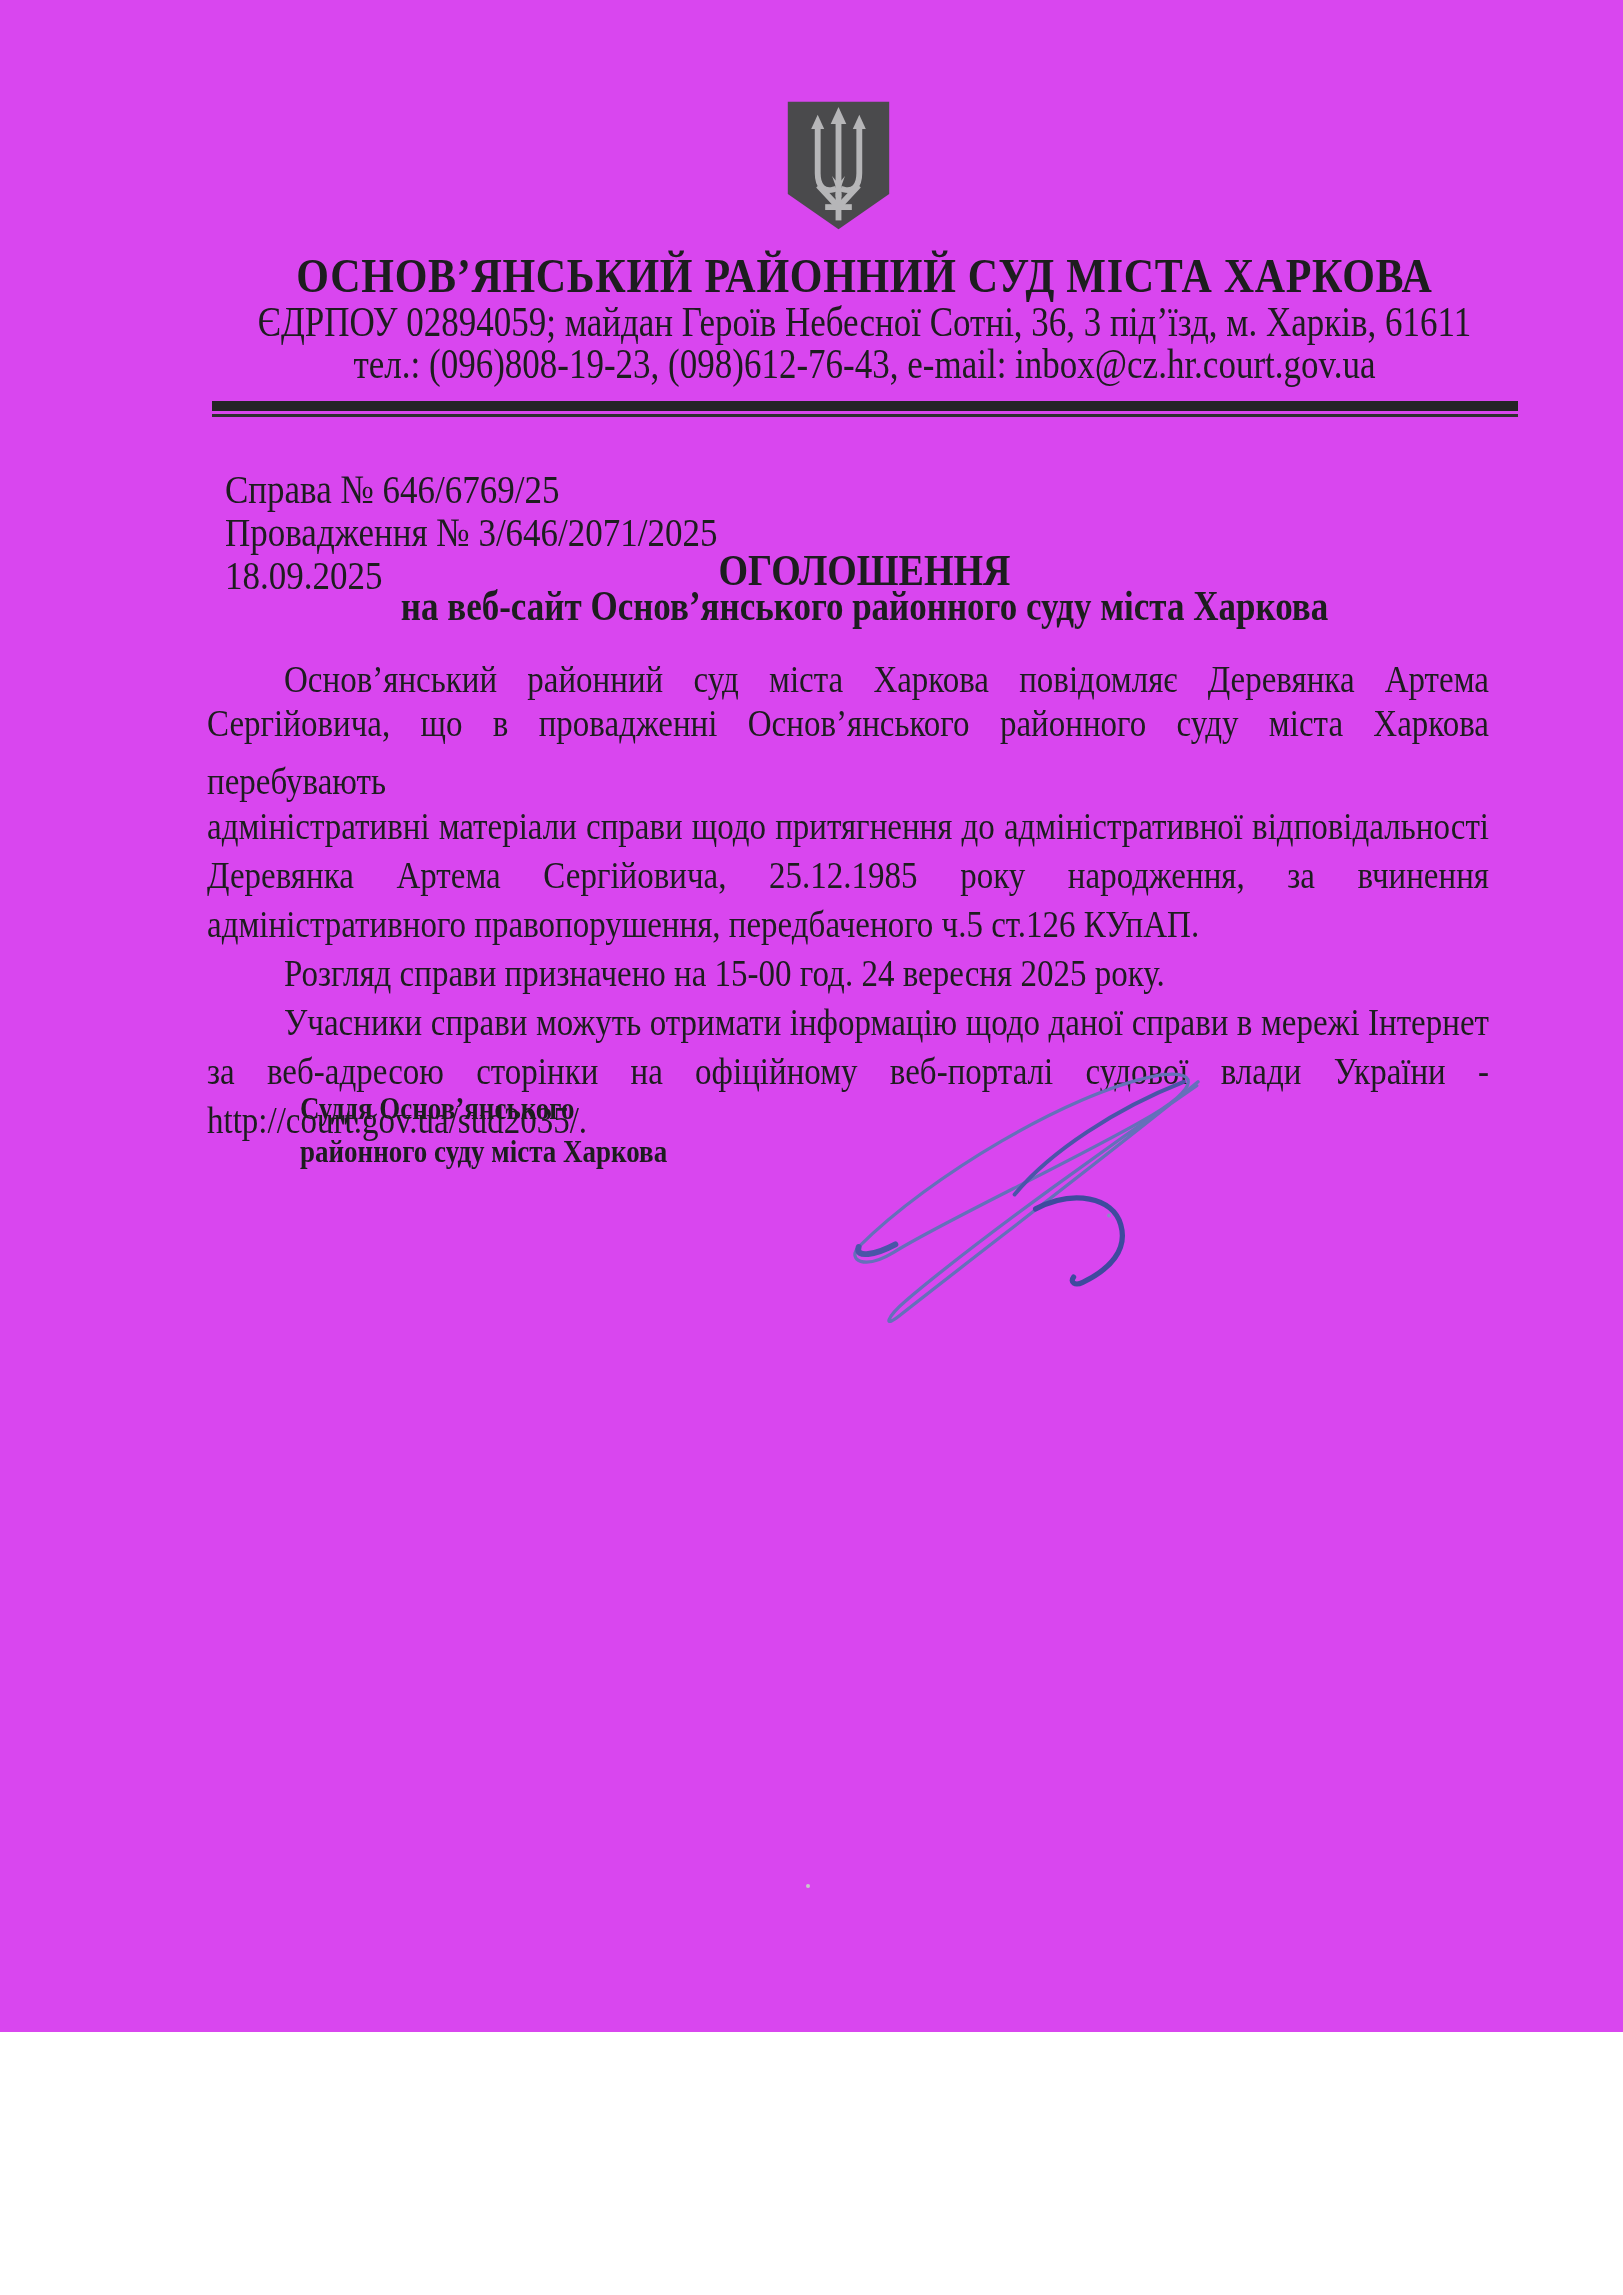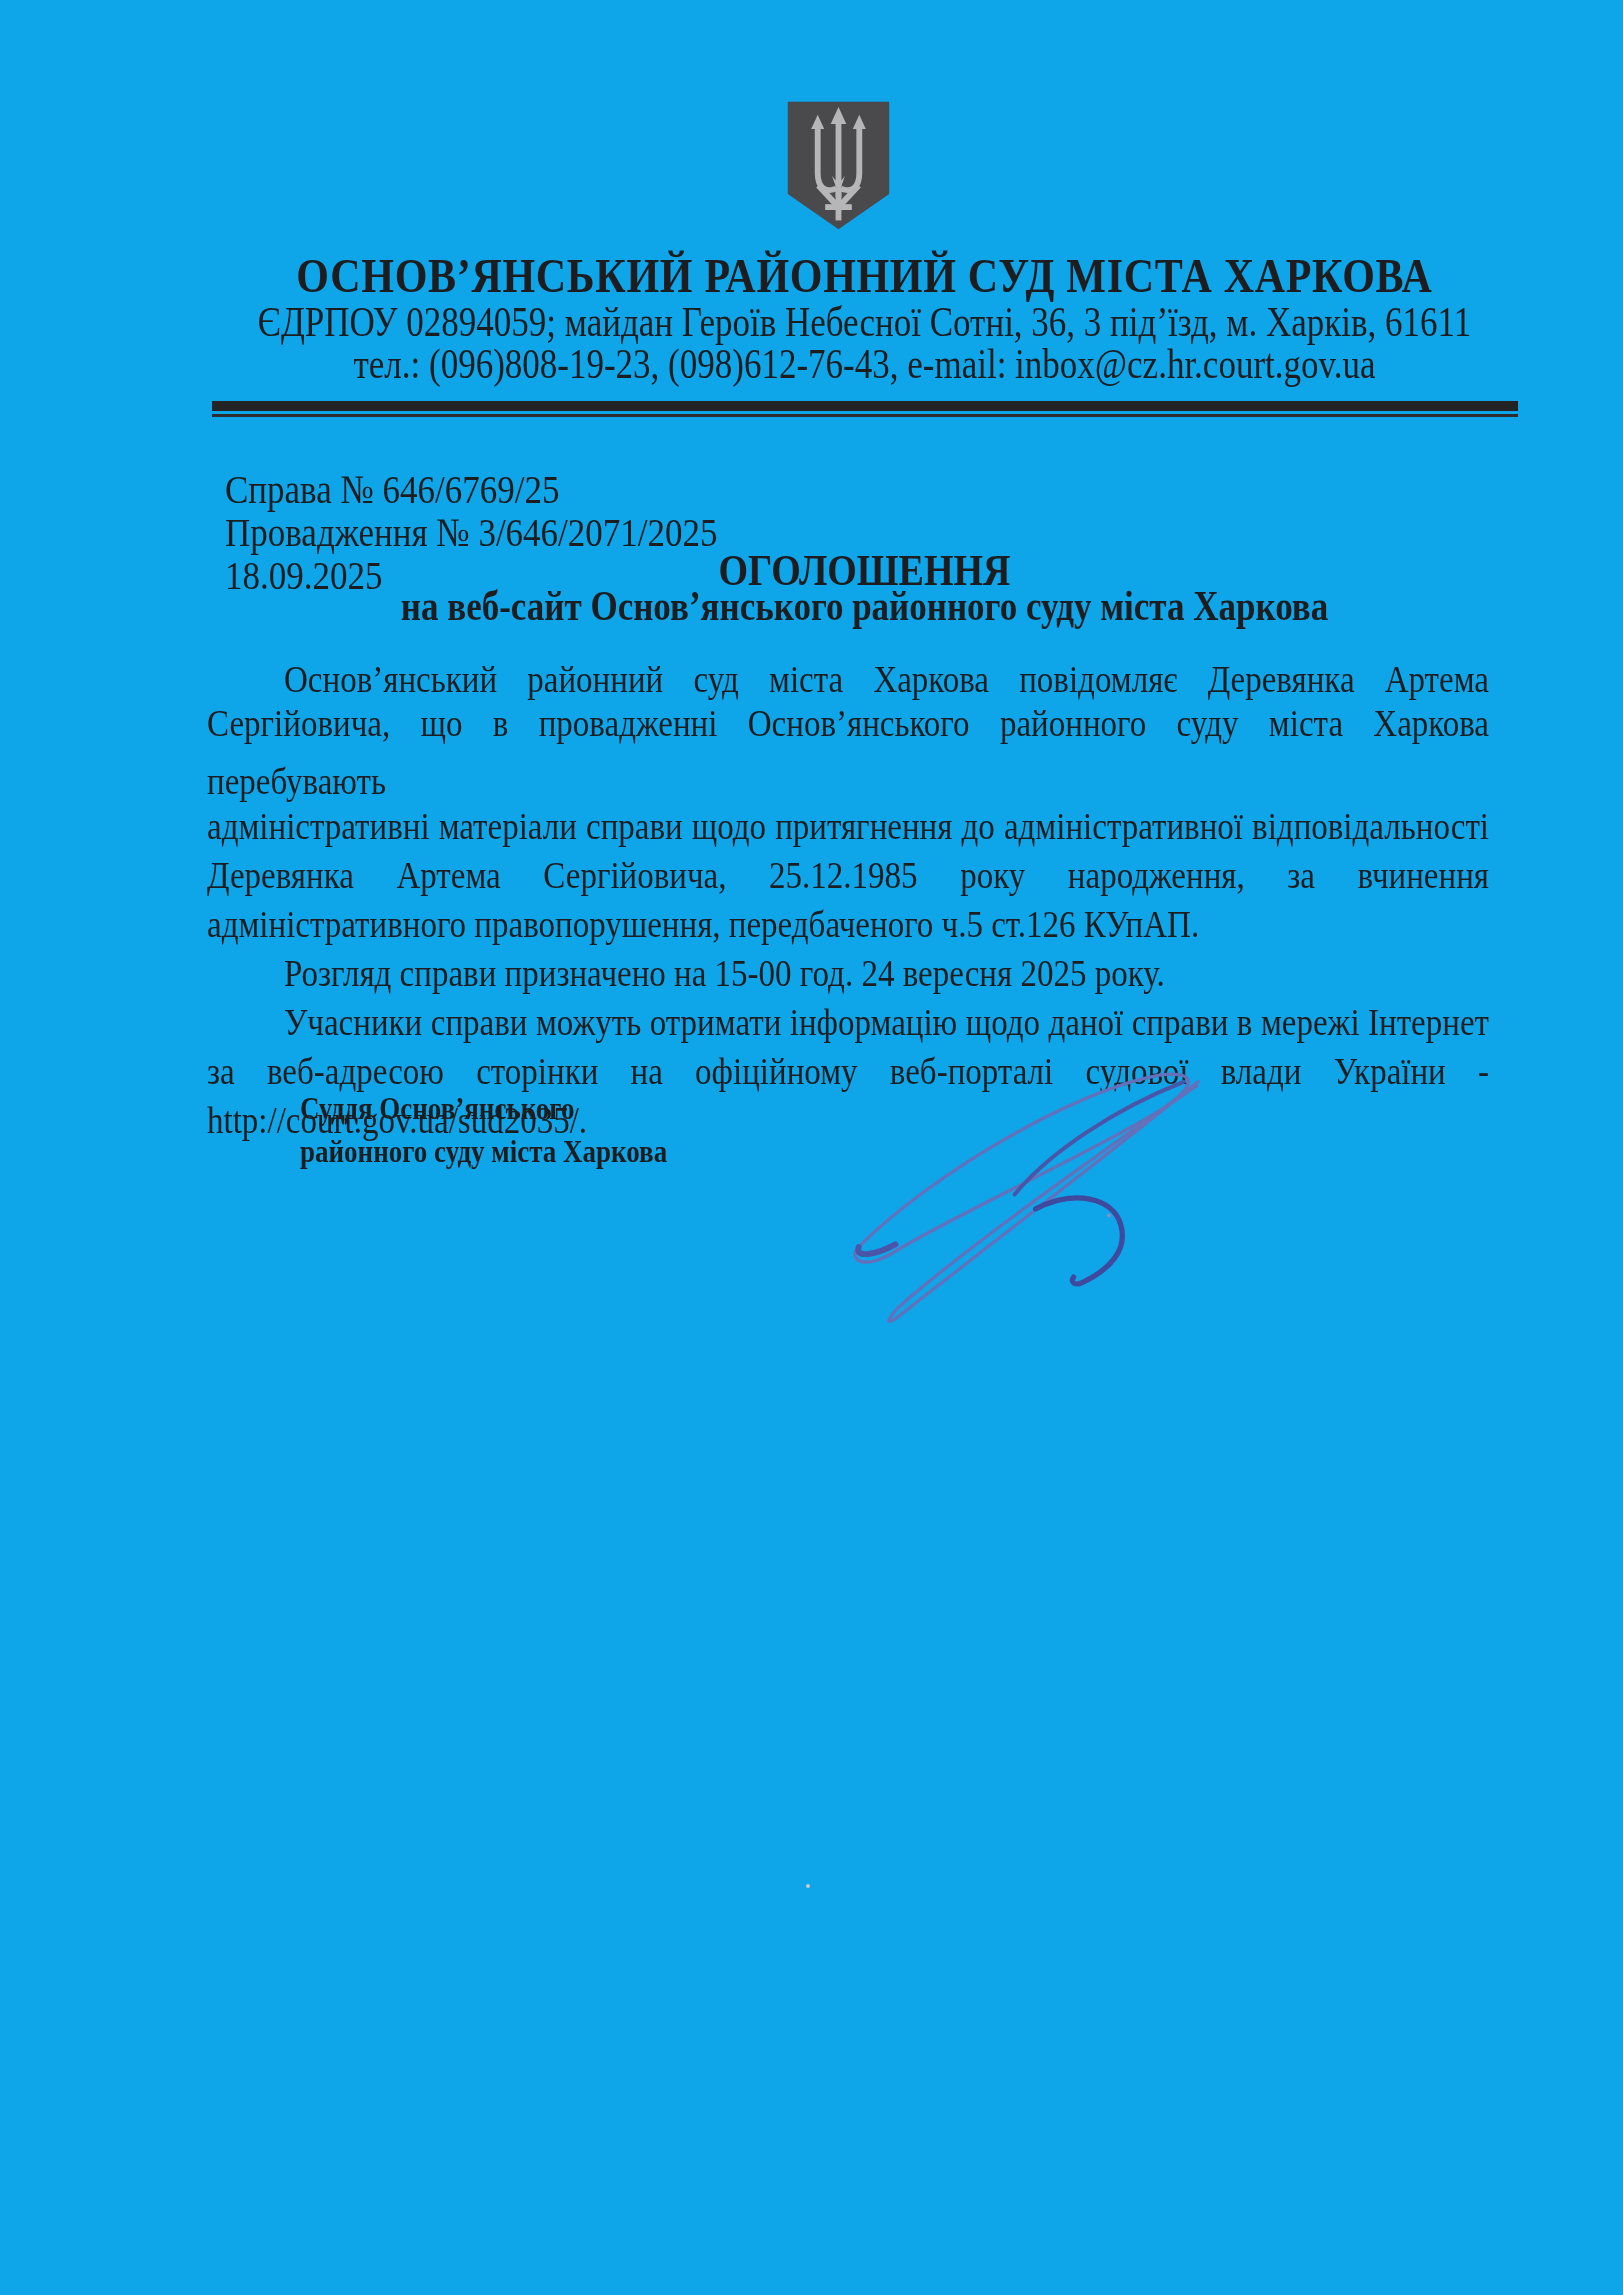--- a/index.html
+++ b/index.html
@@ -3,22 +3,22 @@
 <meta charset="utf-8">
 <style>
   html, body {
     margin: 0;
     padding: 0;
     background: #ffffff;
   }
   .page {
     position: relative;
     width: 1623px;
-    height: 2295px;
-    background: #0ea5e9;
+    height: 2032px;
+    background: #d946ef;
     font-family: "Liberation Serif", "DejaVu Serif", serif;
     color: #1d1d1f;
     overflow: hidden;
   }
   
   .ln { transform: scaleY(1.18); }
 
   .emblem {
     position: absolute;
     left: 780px;

